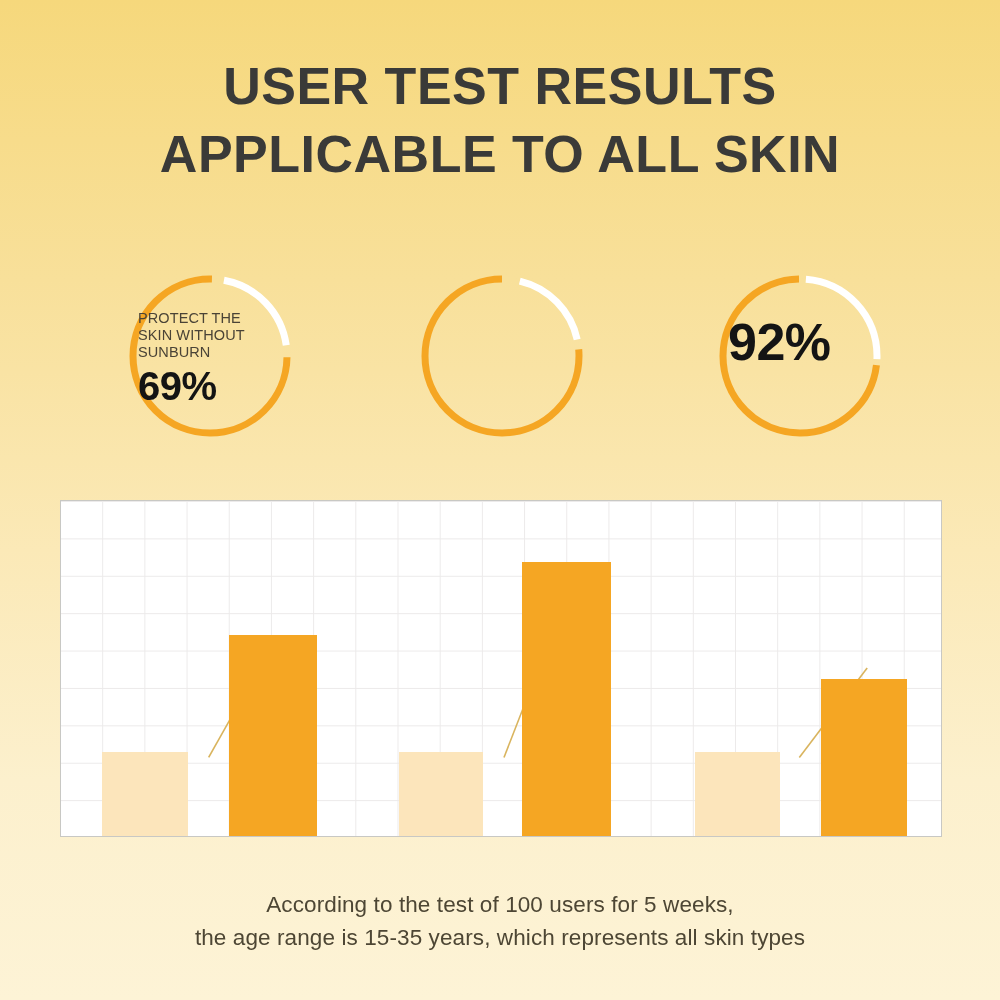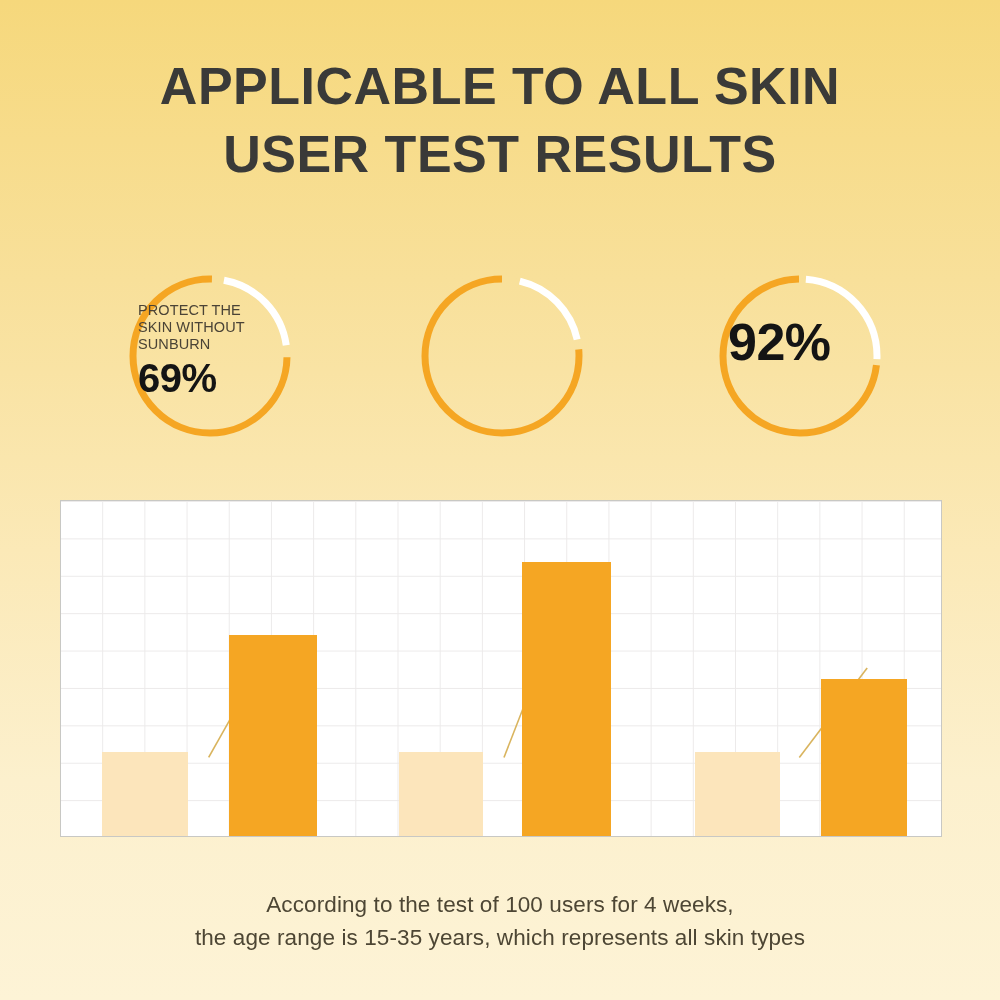--- a/index.html
+++ b/index.html
@@ -72,20 +72,21 @@
   }
   .ring.r2 .ring-content { left: 12px; top: 36px; width: 156px; }
   .ring.r3 .ring-content { left: 14px; top: 28px; width: 152px; }
 
   .ring-label {
     color: #4a4336;
     font-size: 14.5px;
     line-height: 17px;
     letter-spacing: 0.1px;
     white-space: pre-line;
+    margin-top: 8px;
   }
   .ring-value {
     margin-top: 3px;
     color: #141414;
     font-weight: bold;
     font-size: 40px;
     line-height: 44px;
     letter-spacing: -0.5px;
   }
   .ring.r2 .ring-value { font-size: 41px; }
@@ -134,22 +135,22 @@
     font-size: 22.5px;
     line-height: 33px;
     letter-spacing: 0.1px;
   }
   .caption .cline { display: block; white-space: nowrap; }
 </style>
 </head>
 <body>
 
 <div class="headline">
+  <span class="line">USER TEST RESULTS</span>
   <span class="line">APPLICABLE TO ALL SKIN</span>
-  <span class="line">USER TEST RESULTS</span>
 </div>
 
 <div class="rings">
 
   <div class="ring r1">
     <svg viewBox="0 0 172 172">
       <circle cx="86" cy="86" r="77" fill="none" stroke="#ffffff" stroke-width="7" stroke-dasharray="96 388" stroke-dashoffset="-14" stroke-linecap="butt" transform="rotate(-90 86 86)"></circle>
       <circle cx="86" cy="86" r="77" fill="none" stroke="#f5a623" stroke-width="7" stroke-dasharray="364 120" stroke-dashoffset="-122" stroke-linecap="butt" transform="rotate(-90 86 86)"></circle>
     </svg>
     <div class="ring-content">
@@ -196,15 +197,15 @@
 
     <div class="bar before" style="left:338px; width:84px; height:84px;"></div>
     <div class="bar after" style="left:461px; width:89px; height:274px;"></div>
 
     <div class="bar before" style="left:634px; width:85px; height:84px;"></div>
     <div class="bar after" style="left:760px; width:86px; height:157px;"></div>
   </div>
 </div>
 
 <div class="caption">
-  <span class="cline">According to the test of 100 users for 4 weeks,</span>
+  <span class="cline">According to the test of 100 users for 5 weeks,</span>
   <span class="cline">the age range is 15-35 years, which represents all skin types</span>
 </div>
 
 </body></html>

